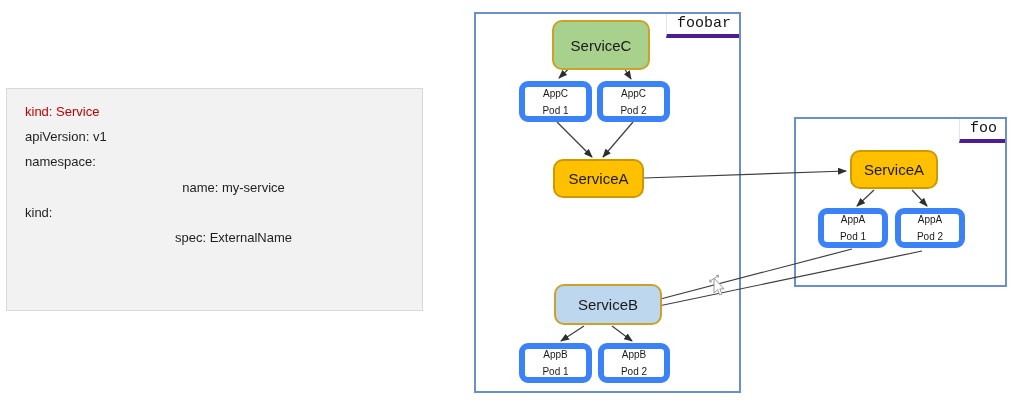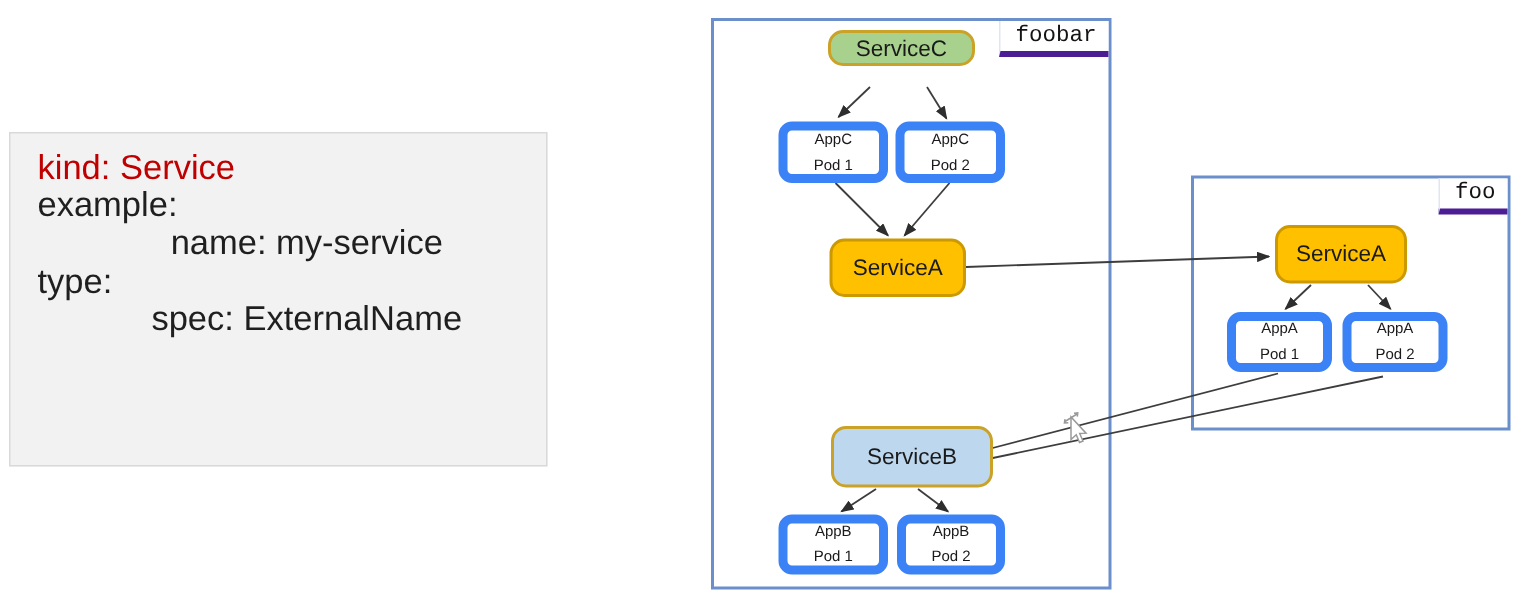--- a/index.html
+++ b/index.html
@@ -2,23 +2,23 @@
 <html><head>
 <meta charset="utf-8">
 <style>
   html,body { margin:0; padding:0; background:#ffffff; }
   .stage {
     position:relative; width:1019px; height:403px; background:#ffffff;
     font-family:"Liberation Sans", sans-serif; overflow:hidden;
   }
   
   .yaml-panel {
-    position:absolute; left:6px; top:88px; width:359px; height:223px;
+    position:absolute; left:6px; top:88px; width:417px; height:223px;
     background:#f2f2f2; border:1px solid #d9d9d9; box-sizing:border-box;
-    padding:10px 0 0 18px; font-size:23px; line-height:25.2px; color:#1f1f1f;
+    padding:10px 0 0 18px; font-size:13px; line-height:25.2px; color:#1f1f1f;
   }
   .yline { white-space:nowrap; }
   .yline.ind { padding-left:20px;text-align:center; }
   .yline.red { color:#c00000; }
   
   .ns { position:absolute; border:2px solid #6a8fcb; box-sizing:border-box; background:transparent; }
   .ns-foobar { left:474px; top:12px; width:267px; height:381px; }
   .ns-foo    { left:794px; top:117px; width:213px; height:170px; }
   .ns-label {
     position:absolute; top:0; right:0; padding:1px 8px 2px 10px;
@@ -40,23 +40,24 @@
   
   .edges, .cursor-svg { position:absolute; left:0; top:0; pointer-events:none; }
 </style>
 </head>
 <body>
 
 <div class="stage">
 
   <div class="yaml-panel">
     <div class="yline red">kind: Service</div>
-    <div class="yline">example:</div>
+    <div class="yline">apiVersion: v1</div>
+    <div class="yline">namespace:</div>
     <div class="yline ind">name: my-service</div>
-    <div class="yline">type:</div>
+    <div class="yline">kind:</div>
     <div class="yline ind">spec: ExternalName</div>
   </div>
 
   <div class="ns ns-foobar">
     <div class="ns-label">foobar</div>
   </div>
   <div class="ns ns-foo">
     <div class="ns-label">foo</div>
   </div>
 
@@ -74,21 +75,21 @@
       <line x1="644" y1="178" x2="846" y2="171" marker-end="url(#arw)"></line>
       <line x1="874" y1="190" x2="857" y2="206" marker-end="url(#arw)"></line>
       <line x1="912" y1="190" x2="927" y2="206" marker-end="url(#arw)"></line>
       <line x1="852" y1="249" x2="649" y2="302" marker-end="url(#arw)"></line>
       <line x1="922" y1="251" x2="649" y2="308" marker-end="url(#arw)"></line>
       <line x1="584" y1="326" x2="561" y2="341" marker-end="url(#arw)"></line>
       <line x1="612" y1="326" x2="632" y2="341" marker-end="url(#arw)"></line>
     </g>
   </svg>
 
-  <div class="node svc svc-green" style="left:552px; top:20px; width:98px; height:24px;">
+  <div class="node svc svc-green" style="left:552px; top:20px; width:98px; height:50px;">
     <span>ServiceC</span>
   </div>
   <div class="node pod" style="left:519px; top:81px; width:73px; height:41px;">
     <span>AppC</span>
     <span>Pod 1</span>
   </div>
   <div class="node pod" style="left:597px; top:81px; width:73px; height:41px;">
     <span>AppC</span>
     <span>Pod 2</span>
   </div>

